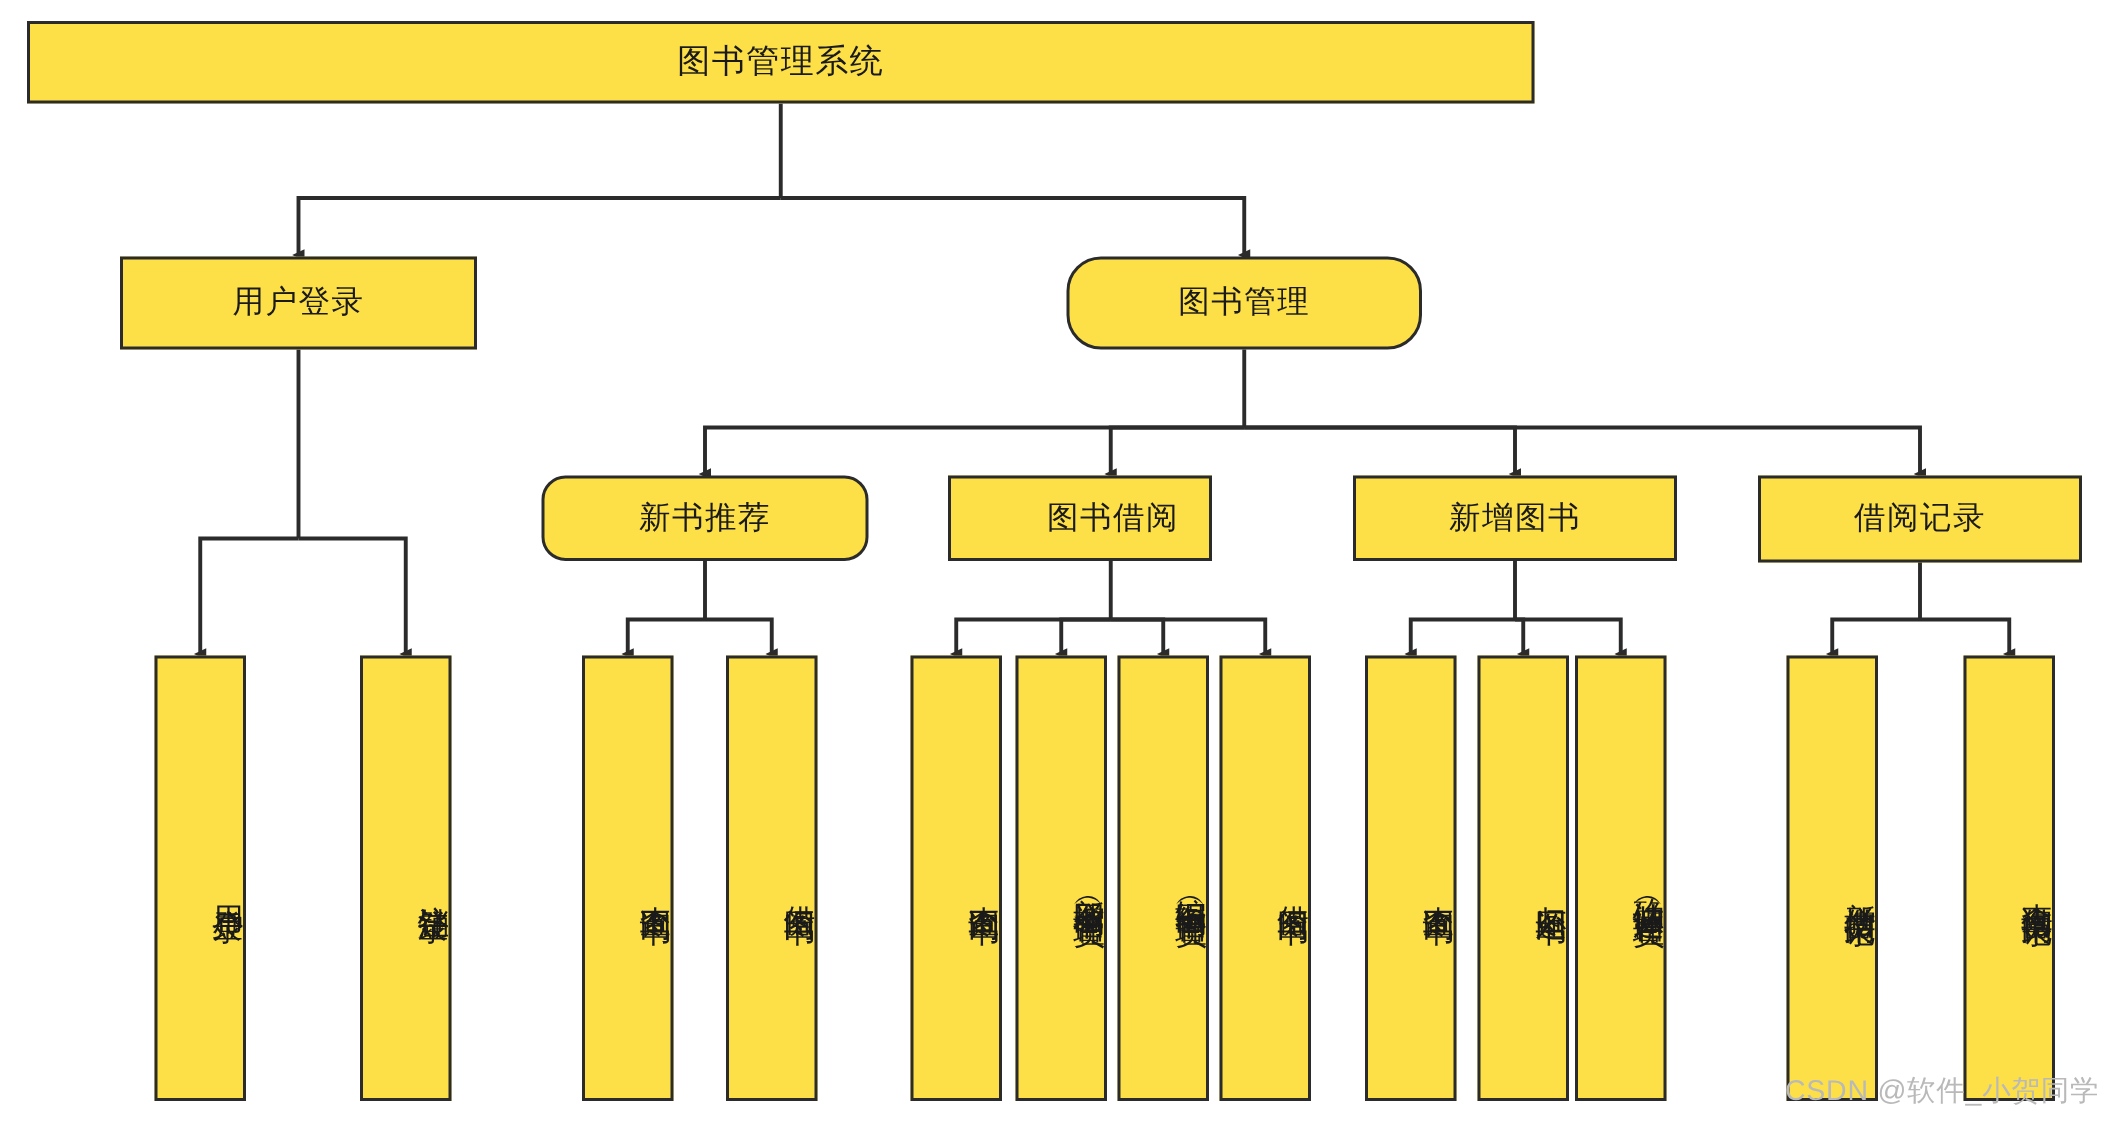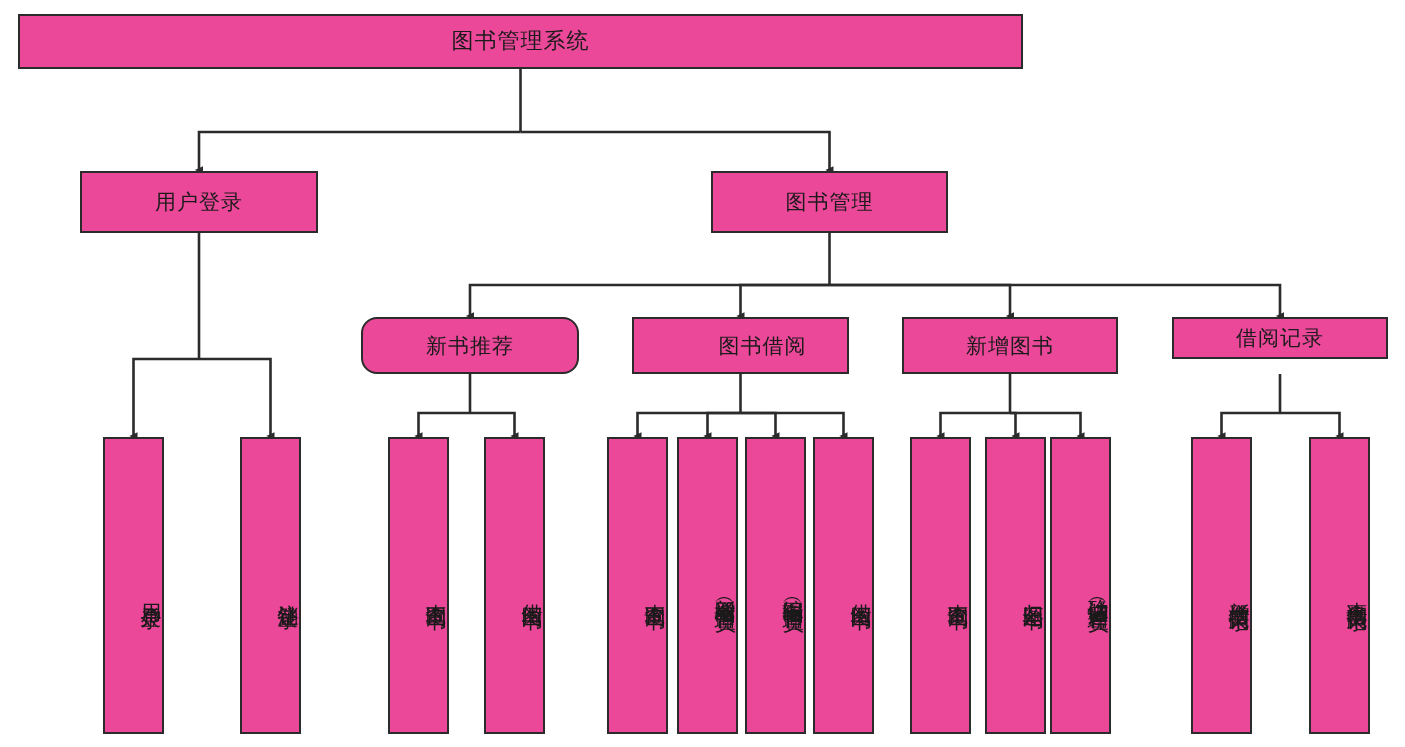--- a/index.html
+++ b/index.html
@@ -23,21 +23,21 @@
     left: 0;
     top: 0;
     width: 1405px;
     height: 747px;
     pointer-events: none;
   }
   .node {
     position: absolute;
     box-sizing: border-box;
     border: 2px solid #2b2b2b;
-    background: #ec4899;
+    background: #fde047;
     display: flex;
     align-items: center;
     justify-content: center;
     color: #1a1a1a;
   }
   .node-h {
     font-size: 21px;
     letter-spacing: 1px;
     line-height: 1.2;
     white-space: nowrap;
@@ -111,33 +111,33 @@
       </g>
   </svg>
 
   <div id="nodes-layer">
       <div class="node node-h node-root" style="left: 18px; top: 14px; width: 1005px; height: 55px;">
         <span class="hlabel">图书管理系统</span>
       </div>
       <div class="node node-h" style="left: 80px; top: 171px; width: 238px; height: 62px;">
         <span class="hlabel">用户登录</span>
       </div>
-      <div class="node node-h" style="left: 711px; top: 171px; width: 237px; height: 62px;">
+      <div class="node node-h" style="left: 711px; top: 171px; width: 237px; height: 62px; border-radius: 23px;">
         <span class="hlabel">图书管理</span>
       </div>
       <div class="node node-h" style="left: 361px; top: 317px; width: 218px; height: 57px; border-radius: 16px;">
         <span class="hlabel">新书推荐</span>
       </div>
-      <div class="node node-h" style="left: 632px; top: 317px; width: 217px; height: 57px; padding-left: 44px;">
+      <div class="node node-h" style="left: 632px; top: 317px; width: 176px; height: 57px; padding-left: 44px;">
         <span class="hlabel">图书借阅</span>
       </div>
       <div class="node node-h" style="left: 902px; top: 317px; width: 216px; height: 57px;">
         <span class="hlabel">新增图书</span>
       </div>
-      <div class="node node-h" style="left: 1172px; top: 317px; width: 216px; height: 42px;">
+      <div class="node node-h" style="left: 1172px; top: 317px; width: 216px; height: 58px;">
         <span class="hlabel">借阅记录</span>
       </div>
       <div class="node node-v" style="left: 103px; top: 437px; width: 61px; height: 297px;">
         <span class="vlabel">用户登录</span>
       </div>
       <div class="node node-v" style="left: 240px; top: 437px; width: 61px; height: 297px;">
         <span class="vlabel">注销登录</span>
       </div>
       <div class="node node-v" style="left: 388px; top: 437px; width: 61px; height: 297px;">
         <span class="vlabel">查询图书</span>
@@ -167,14 +167,15 @@
         <span class="vlabel">确认归还（管理员）</span>
       </div>
       <div class="node node-v" style="left: 1191px; top: 437px; width: 61px; height: 297px;">
         <span class="vlabel">新增借阅记录</span>
       </div>
       <div class="node node-v" style="left: 1309px; top: 437px; width: 61px; height: 297px;">
         <span class="vlabel">查询借阅记录</span>
       </div>
     </div>
 
+  <div class="watermark" style="left:1190px; top:714px;">CSDN @软件_小贺同学</div>
 
 </div>
 
 </body></html>

